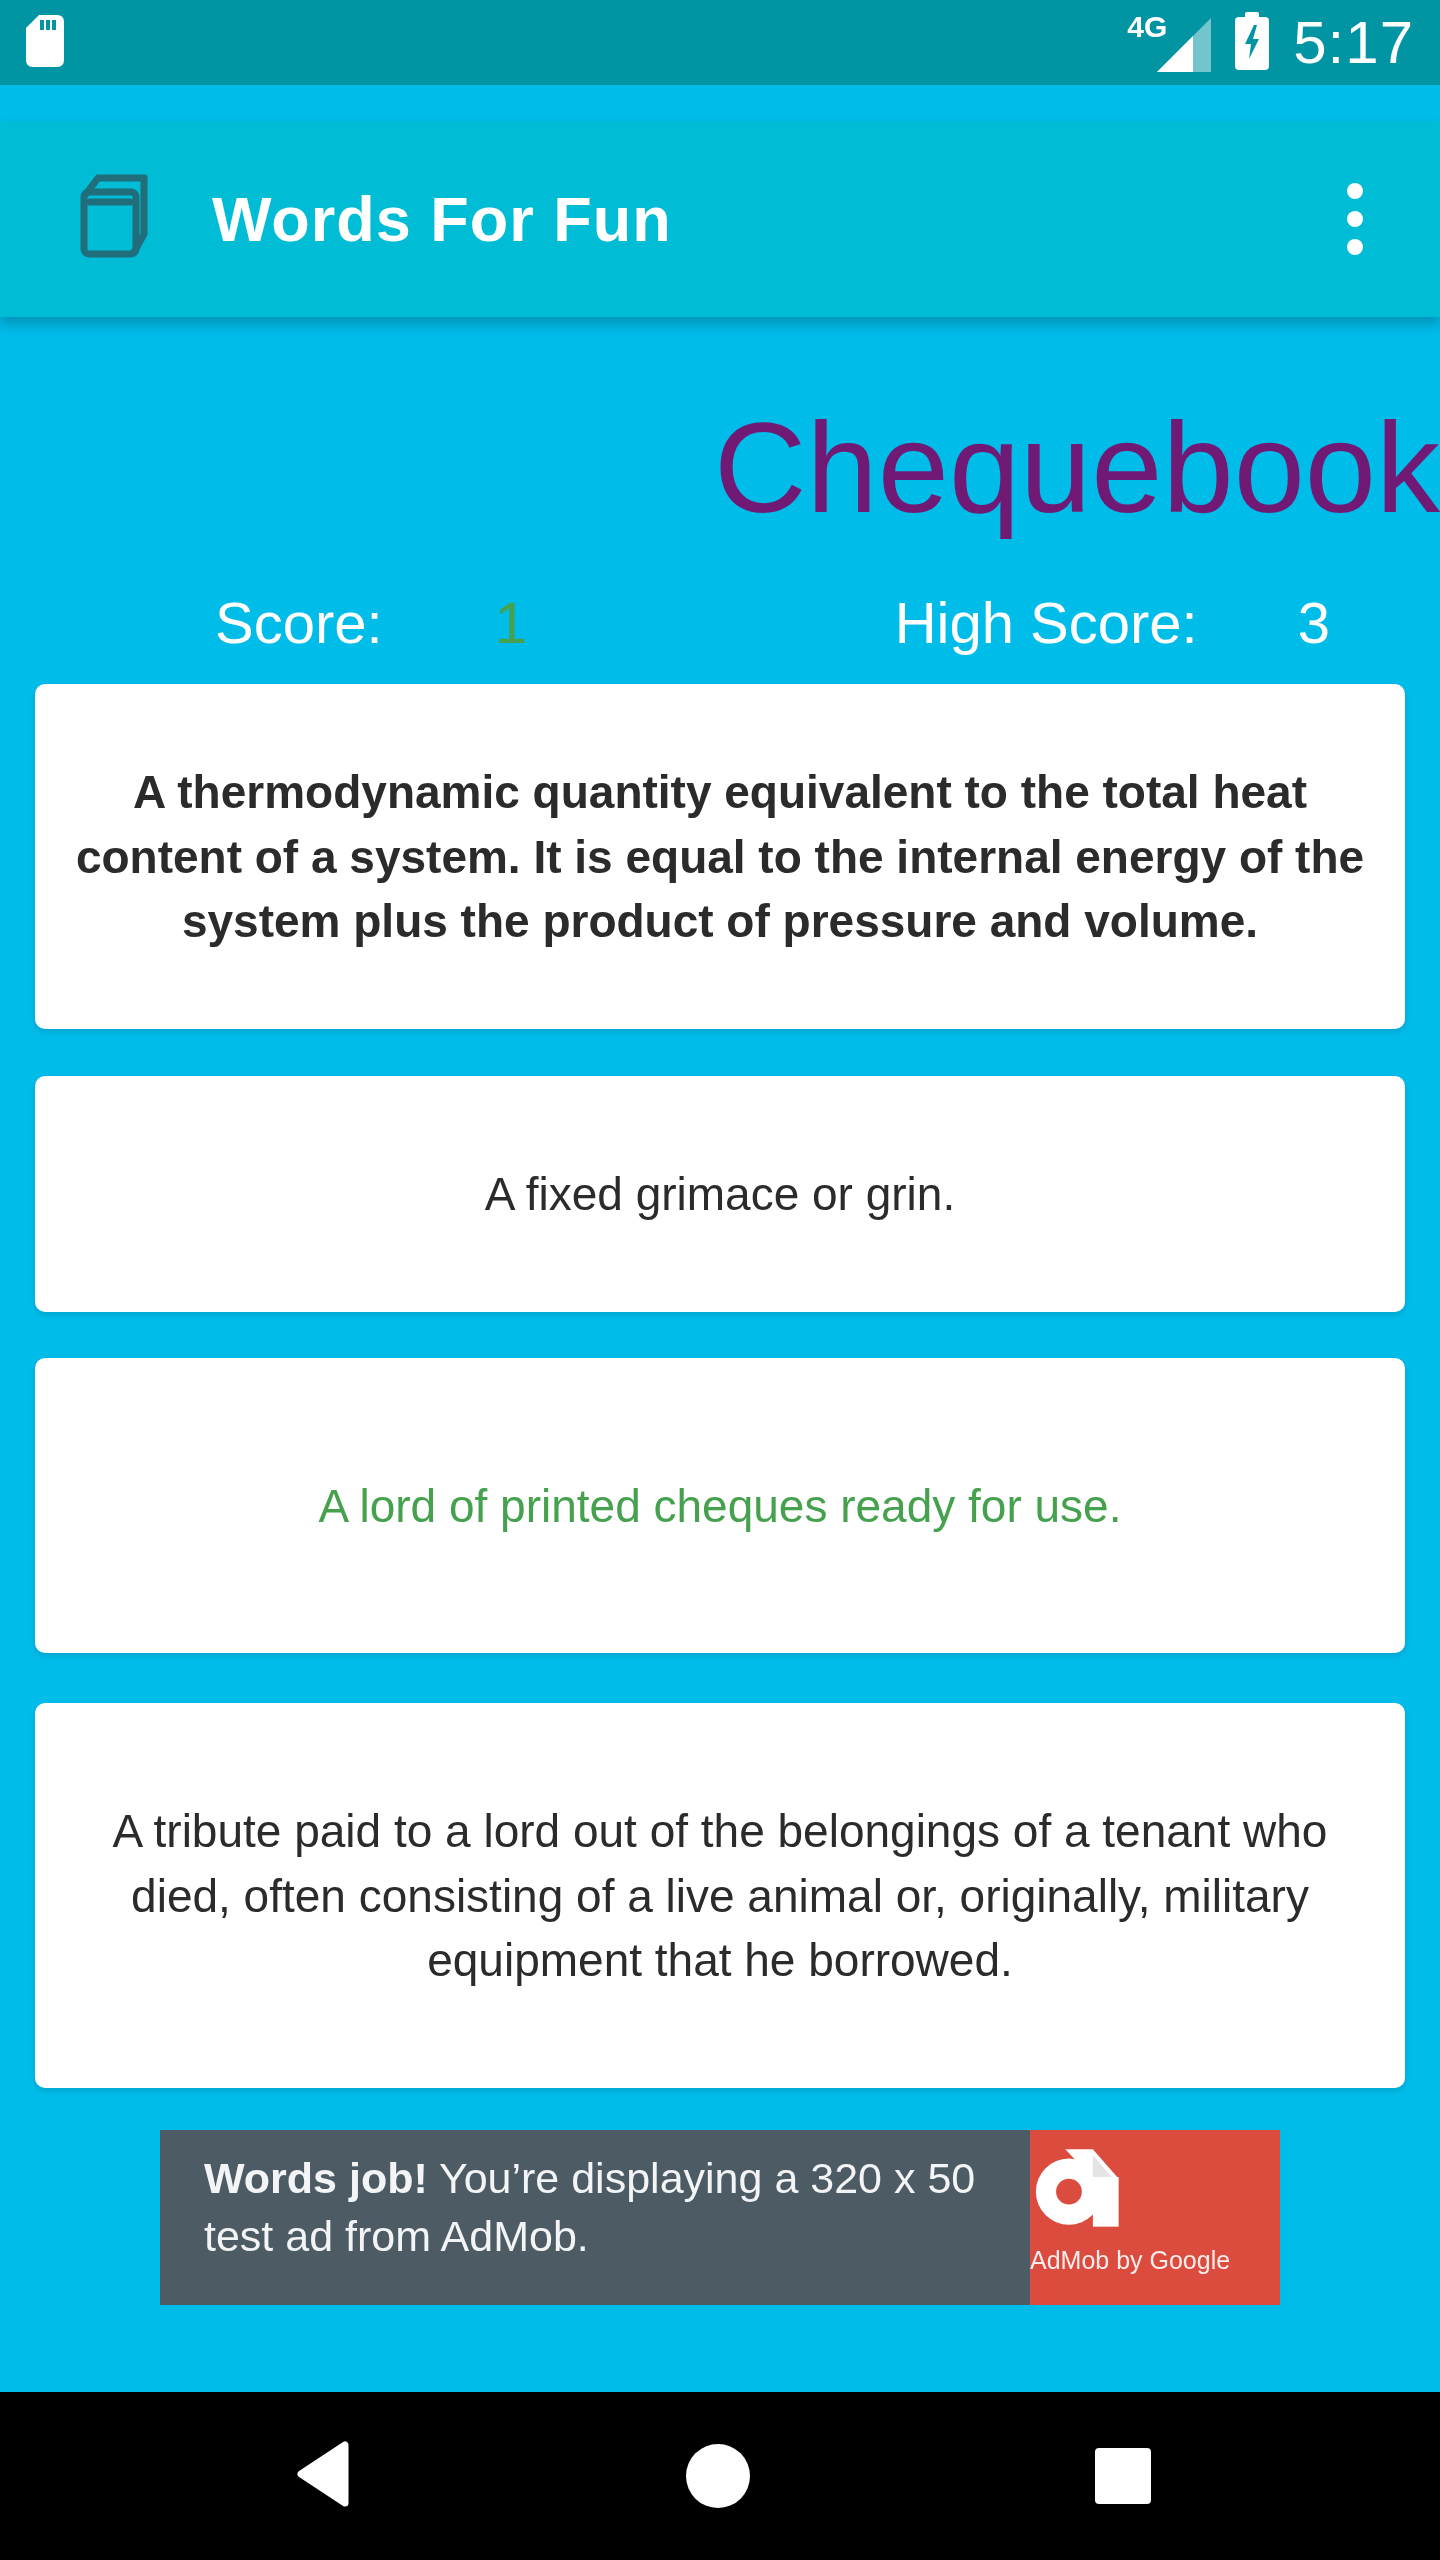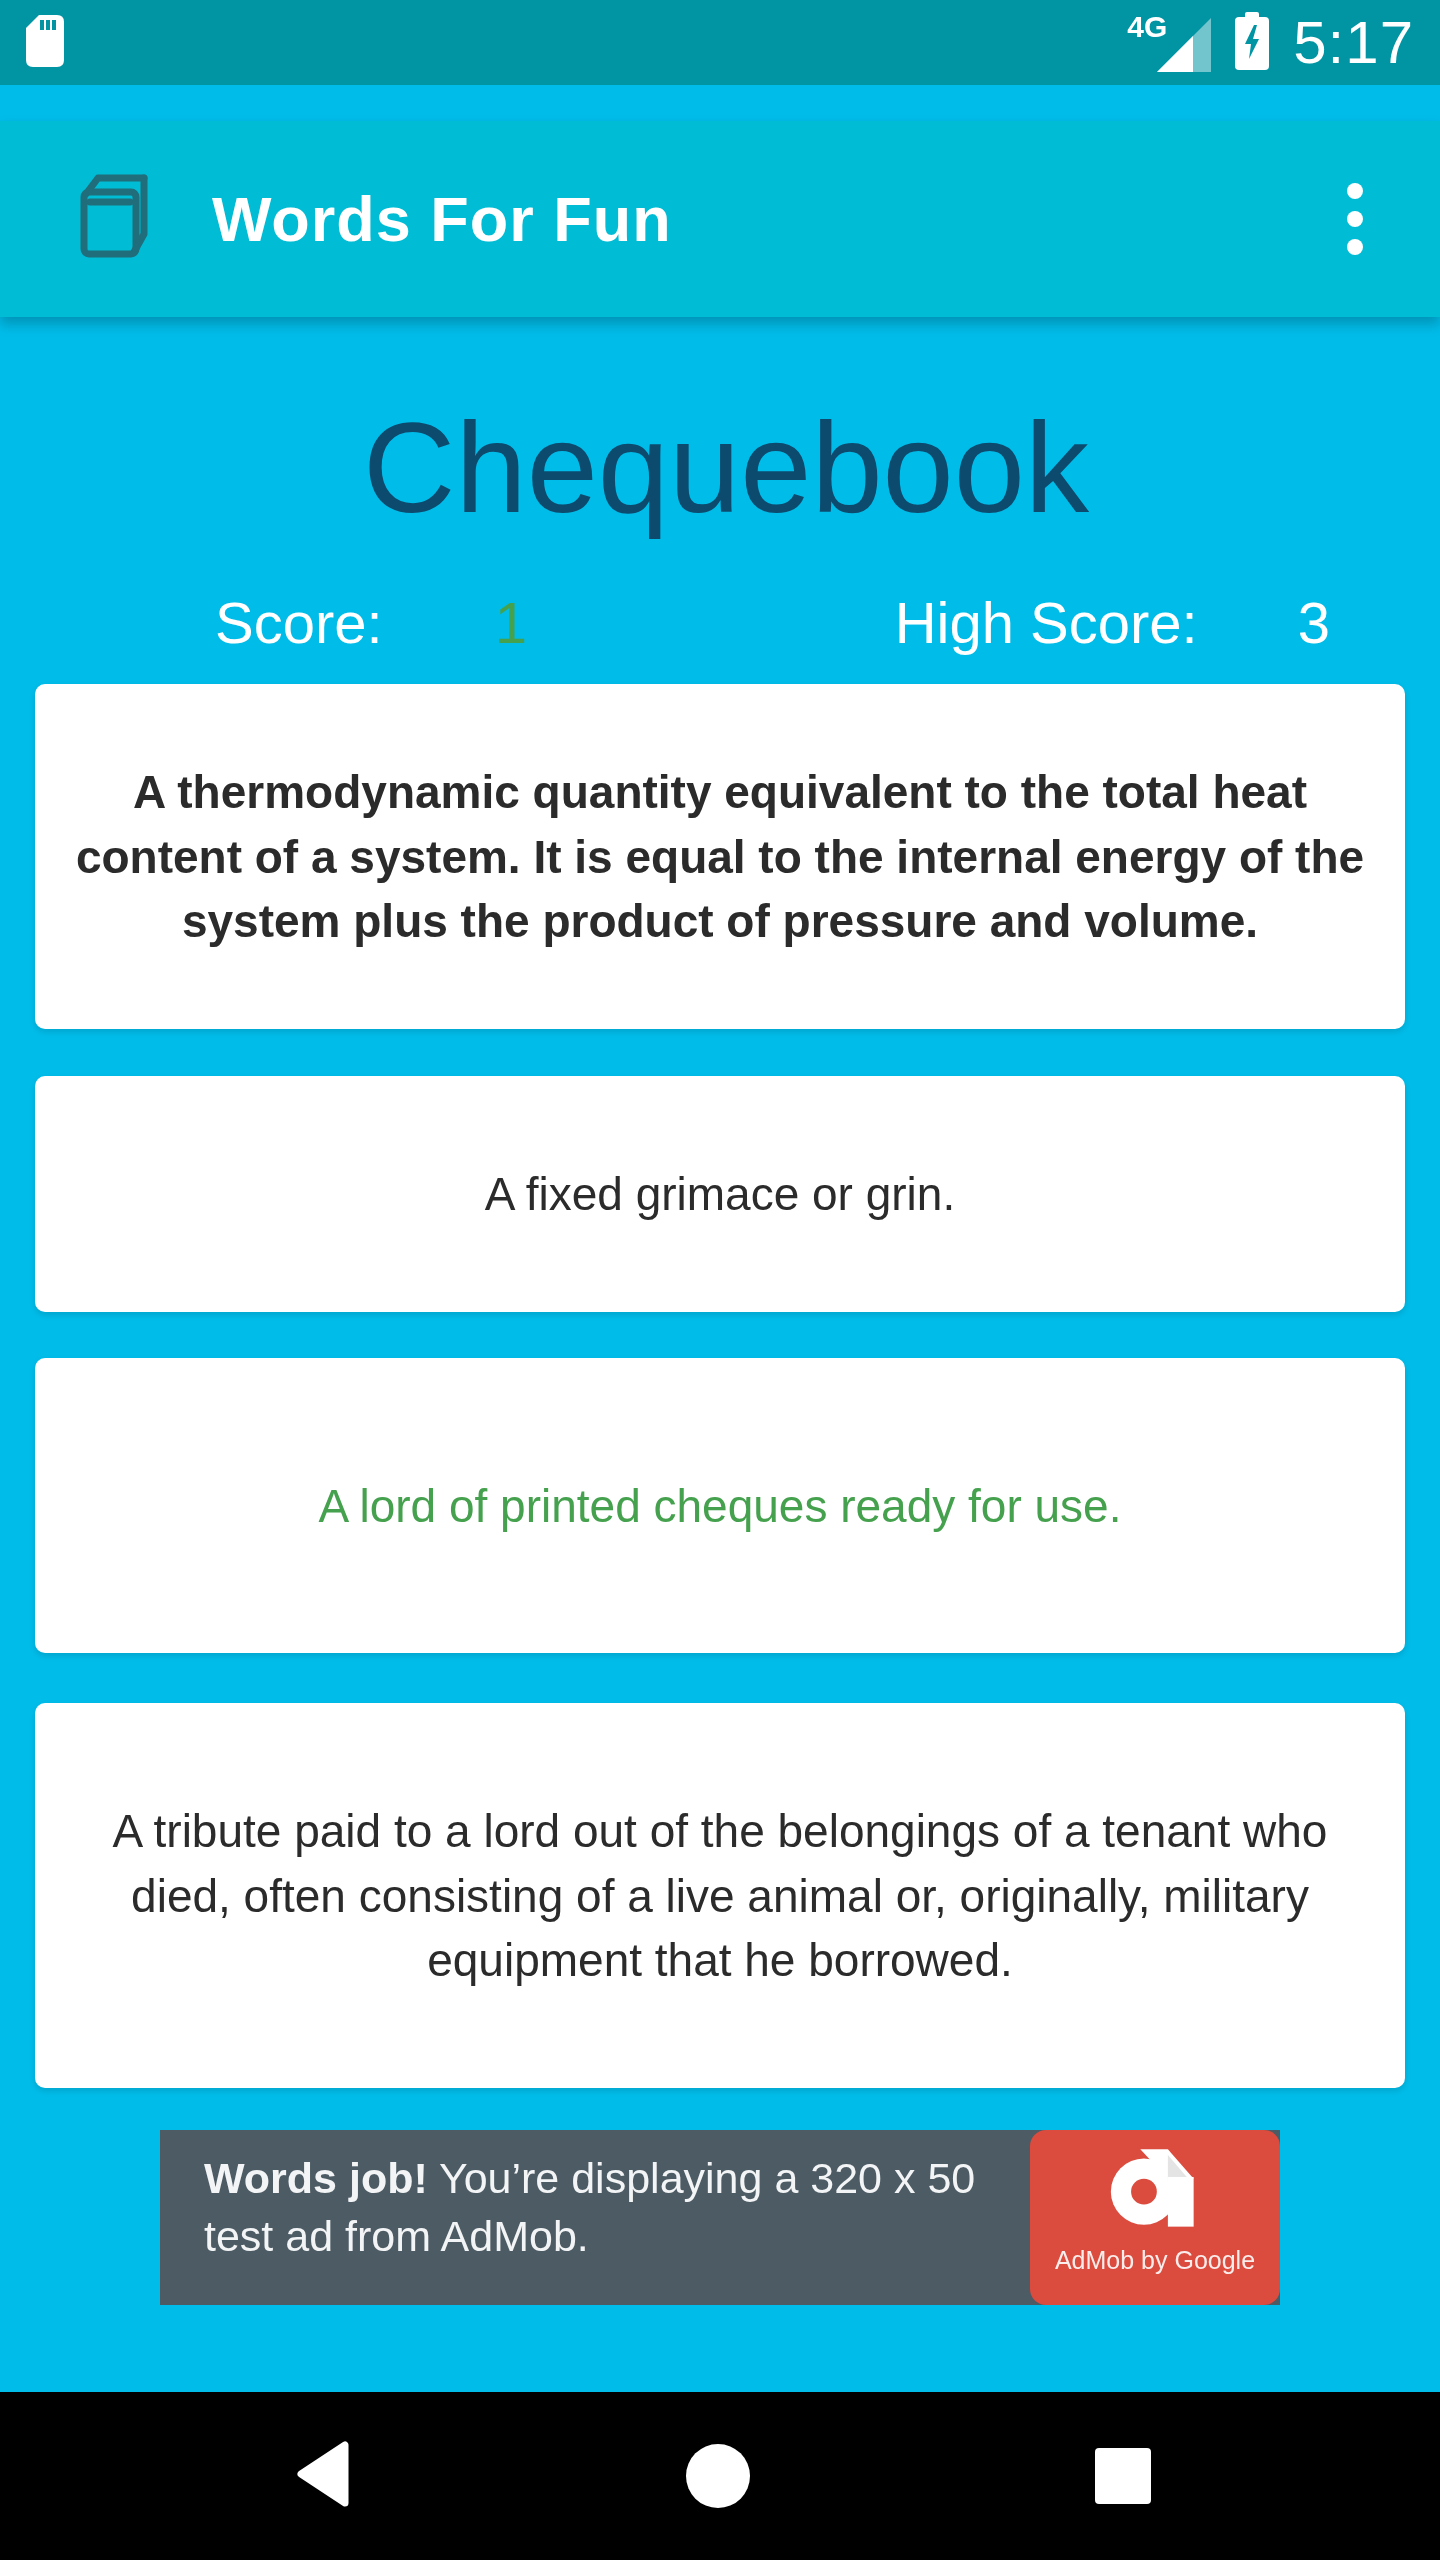--- a/index.html
+++ b/index.html
@@ -29,21 +29,21 @@
   }
   .app-title{color:#fff;font-size:63px;font-weight:bold;margin:0 0 0 60px;letter-spacing:1px;}
   .overflow-btn{
     margin-left:auto;margin-right:50px;width:70px;height:120px;
     display:flex;flex-direction:column;align-items:center;justify-content:center;gap:12px;cursor:pointer;
   }
   .overflow-btn i{width:16px;height:16px;border-radius:50%;background:#fff;}
   
   .content{flex:1 1 auto;display:flex;flex-direction:column;overflow:hidden;}
   .word{
-    margin:84px 0 0 12px;text-align:center;color:#0c4a6e;
+    margin:84px 0 0 12px;text-align:right;color:#701a75;
     font-size:128px;font-weight:400;line-height:1.05;
   }
   .score-row{
     margin-top:54px;display:flex;align-items:baseline;
     padding:0 110px 0 215px;color:#fff;font-size:58px;
   }
   .score-value{margin-left:112px;}
   .hs-label{margin-left:auto;}
   .hs-value{margin-left:100px;}
   .green{color:var(--correct-green,#45A14E);}
@@ -63,21 +63,21 @@
   
   .ad{
     margin:42px auto 0 auto;width:1120px;height:175px;flex:0 0 175px;
     background:var(--ad-bg,#4D5B64);display:flex;cursor:pointer;
   }
   .ad-text{flex:1 1 auto;padding:20px 0 0 44px;box-sizing:border-box;}
   .ad-text p{margin:0;color:#F2F4F5;font-size:43px;line-height:1.33;}
   .ad-text strong{font-weight:bold;}
   .ad-brand{
     flex:0 0 250px;background:var(--ad-red,#DB4B3E);
-    display:flex;flex-direction:column;align-items:center;justify-content:flex-start;border-radius:16px;
+    display:flex;flex-direction:column;align-items:flex-start;justify-content:flex-start;
   }
   .ad-brand svg{margin-top:12px;}
   .ad-brand-label{color:#FBEDEC;font-size:25px;margin-top:8px;}
   
   .nav-bar{
     height:168px;flex:0 0 168px;background:var(--nav-bg,#000);position:relative;
   }
   .nav-btn{position:absolute;top:50%;transform:translate(-50%,-50%);display:block;cursor:pointer;}
   .nav-back{left:323px;}
   .nav-home{left:718px;width:64px;height:64px;border-radius:50%;background:#fff;}

